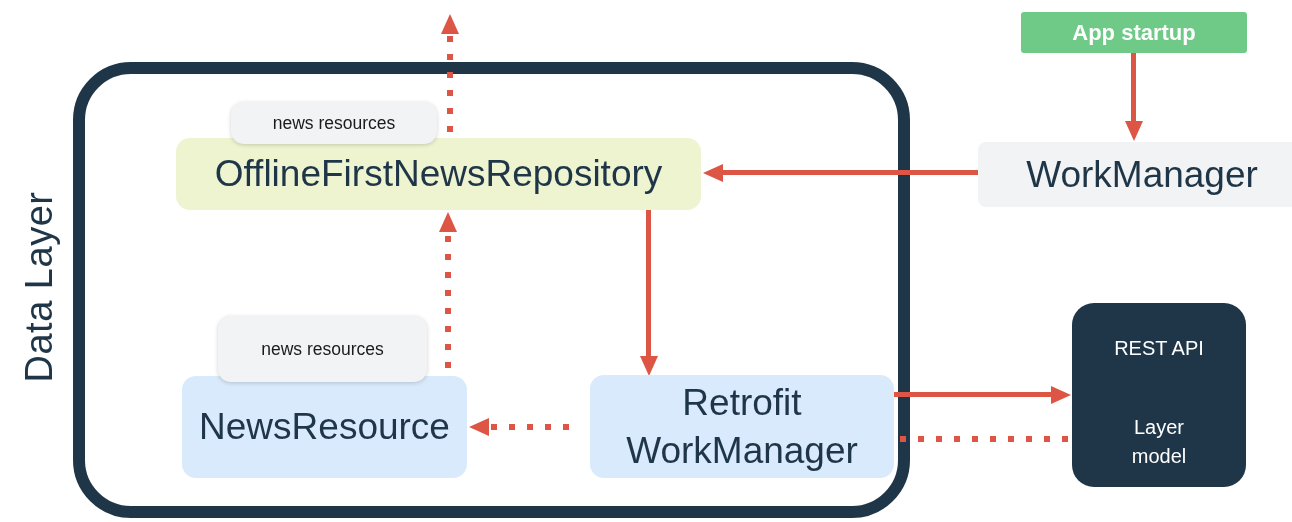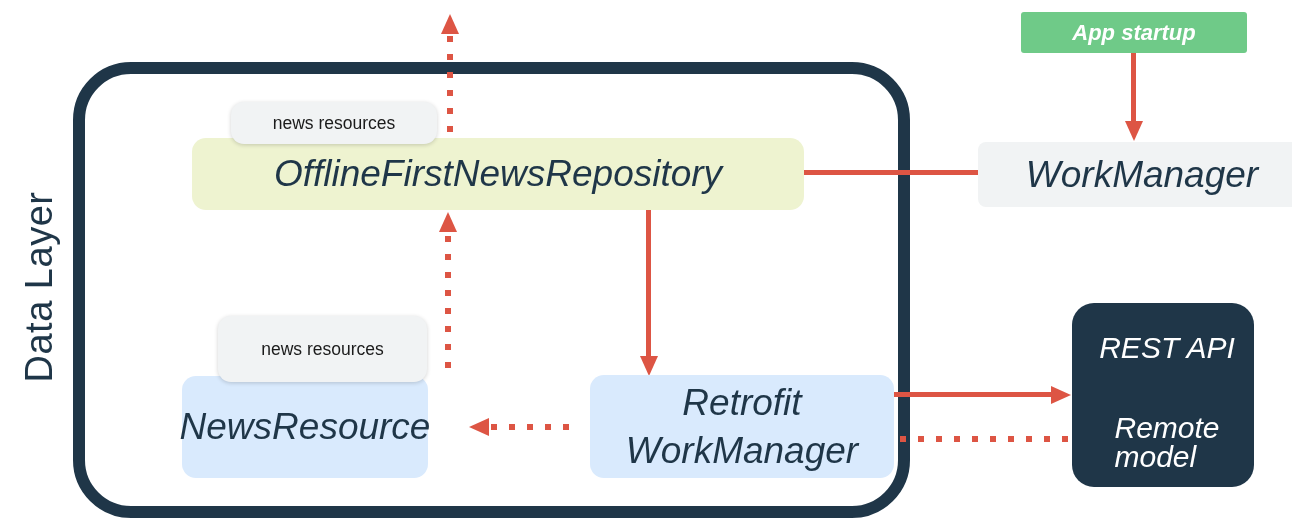--- a/index.html
+++ b/index.html
@@ -24,30 +24,30 @@
   }
   .layer-label{
     position:absolute;left:-81px;top:265px;width:240px;height:44px;
     transform:rotate(-90deg);
     color:var(--navy);font-size:38px;font-weight:500;line-height:44px;text-align:center;
     z-index:2;letter-spacing:0.5px;
   }
   
   .node{
     position:absolute;display:flex;flex-direction:column;align-items:center;justify-content:center;
-    color:var(--navy);z-index:4;text-align:left;font-style:italic;
+    color:var(--navy);z-index:4;text-align:center;
   }
-  .repo{left:192px;top:138px;width:612px;height:72px;background:var(--yellow-green);border-radius:14px;font-size:37px;}
-  .dao{left:182px;top:376px;width:246px;height:102px;background:var(--light-blue);border-radius:14px;font-size:37px;line-height:48px;}
+  .repo{left:176px;top:138px;width:525px;height:72px;background:var(--yellow-green);border-radius:14px;font-size:37px;}
+  .dao{left:182px;top:376px;width:285px;height:102px;background:var(--light-blue);border-radius:14px;font-size:37px;line-height:48px;}
   .retrofit{left:570px;top:375px;width:304px;height:103px;background:var(--light-blue);border-radius:14px;font-size:37px;line-height:48px;margin-left:20px;}
   .workmanager{left:978px;top:142px;width:328px;height:65px;background:var(--light-gray);border-radius:8px;font-size:37px;}
   .appstartup{left:1021px;top:12px;width:226px;height:41px;background:var(--green);border-radius:3px;color:#ffffff;font-size:22px;font-weight:700;}
   .restapi{
     left:1072px;top:303px;width:174px;height:184px;background:var(--navy);border-radius:22px;
-    color:#ffffff;font-size:30px;font-weight:500;justify-content:flex-start;padding-left:8px;
+    color:#ffffff;font-size:20px;font-weight:500;justify-content:flex-start;
   }
   .restapi .rest-title{margin-top:30px;line-height:30px;}
   .restapi .rest-sub{margin-top:50px;line-height:29px;}
   
   .tag{
     position:absolute;background:var(--light-gray);border-radius:13px;z-index:5;
     display:flex;flex-direction:column;align-items:center;justify-content:center;
     color:var(--label-text);font-size:17.5px;font-weight:400;line-height:24px;text-align:center;
     box-shadow:0 1px 4px rgba(0,0,0,0.18);
   }
@@ -114,21 +114,21 @@
     <span>WorkManager</span>
   </div>
 
   <div class="node appstartup">
     <span>App startup</span>
   </div>
 
   <div class="node restapi">
     <div class="rest-title">REST API</div>
     <div class="rest-sub">
-      <div>Remote</div>
+      <div>Layer</div>
       <div>model</div>
     </div>
   </div>
 
   <div class="tag tag1">
     <span>news resources</span>
   </div>
 
   <div class="tag tag2">
     <span>news resources</span>

